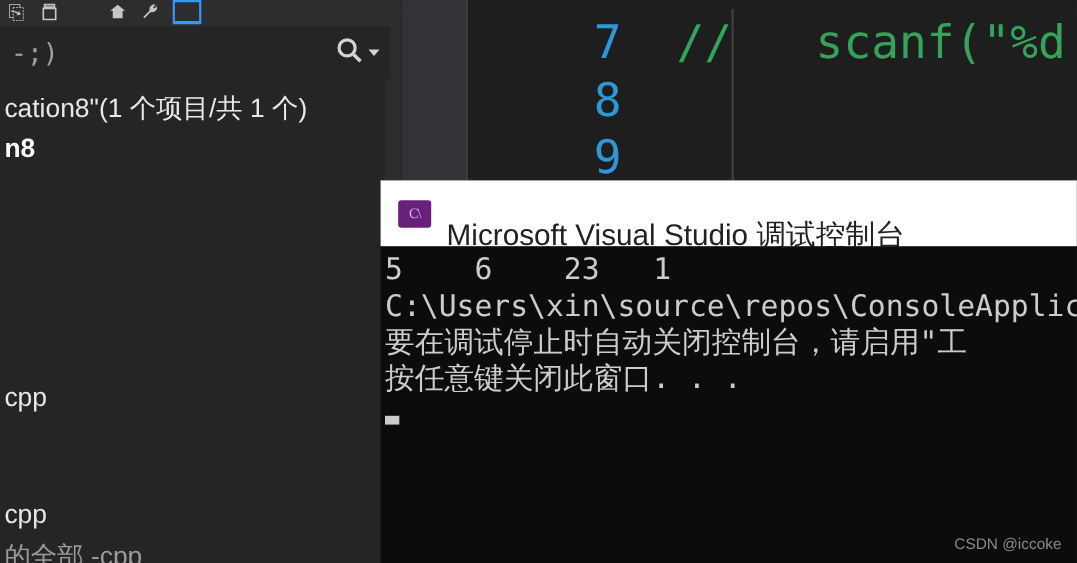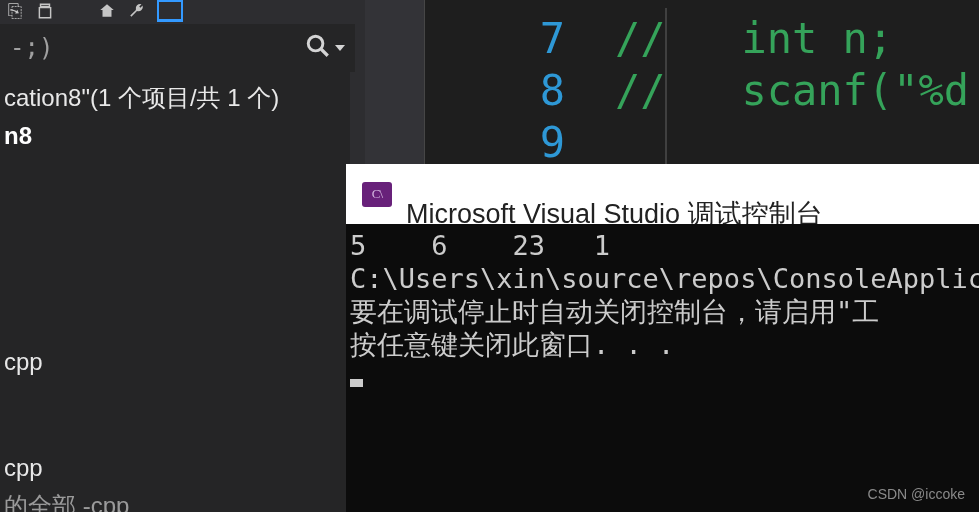--- a/index.html
+++ b/index.html
@@ -91,21 +91,21 @@
 
 <div class="editor-tabs-stub"></div>
 
 <div class="editor">
   <div class="margin-stub"></div>
   <div class="gutter">
     <div>7</div>
     <div>8</div>
     <div>9</div>
   </div>
-  <div class="code-body"><div>//   int n;</div><div>//   scanf("%d</div></div>
+  <div class="code-body"><div>//   scanf("%d</div></div>
 </div>
 <div class="vline"></div>
 
 <div class="console-bar">
   <span class="console-bar-icon">C\</span>
   <span class="console-bar-title">Microsoft Visual Studio 调试控制台</span>
 </div>
 
 <div class="console-body"><span>5    6    23   1</span>
 <span>C:\Users\xin\source\repos\ConsoleApplica</span>

